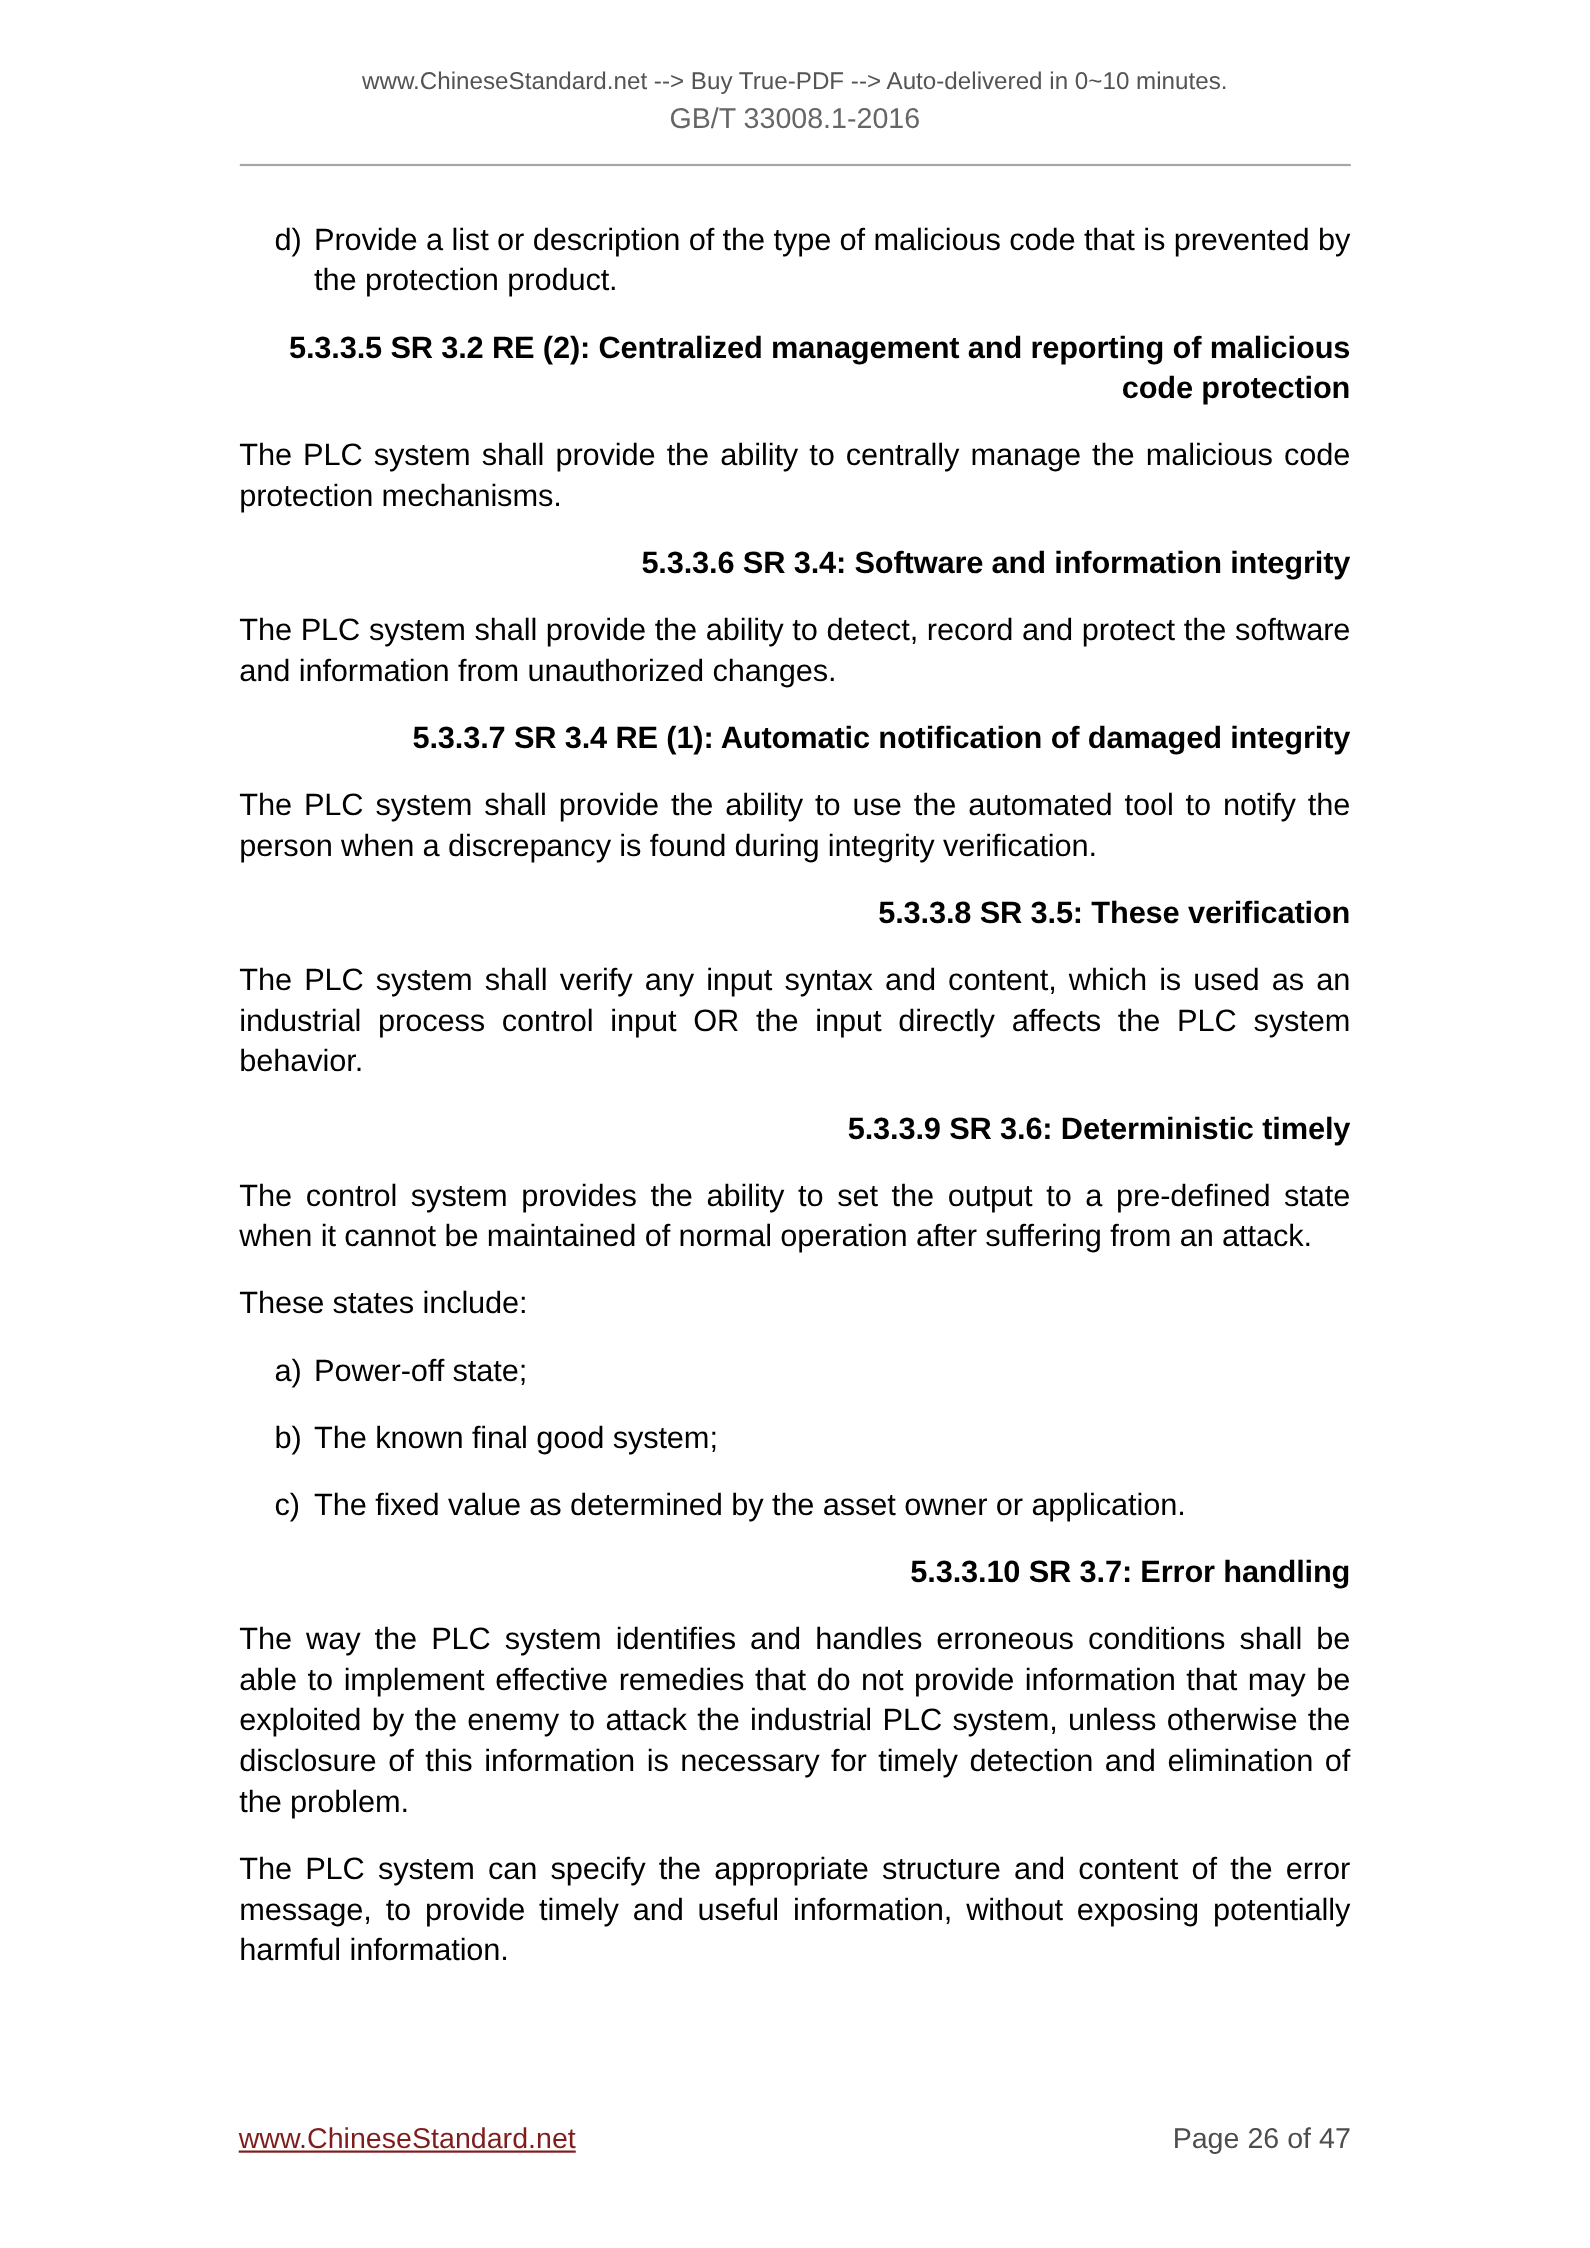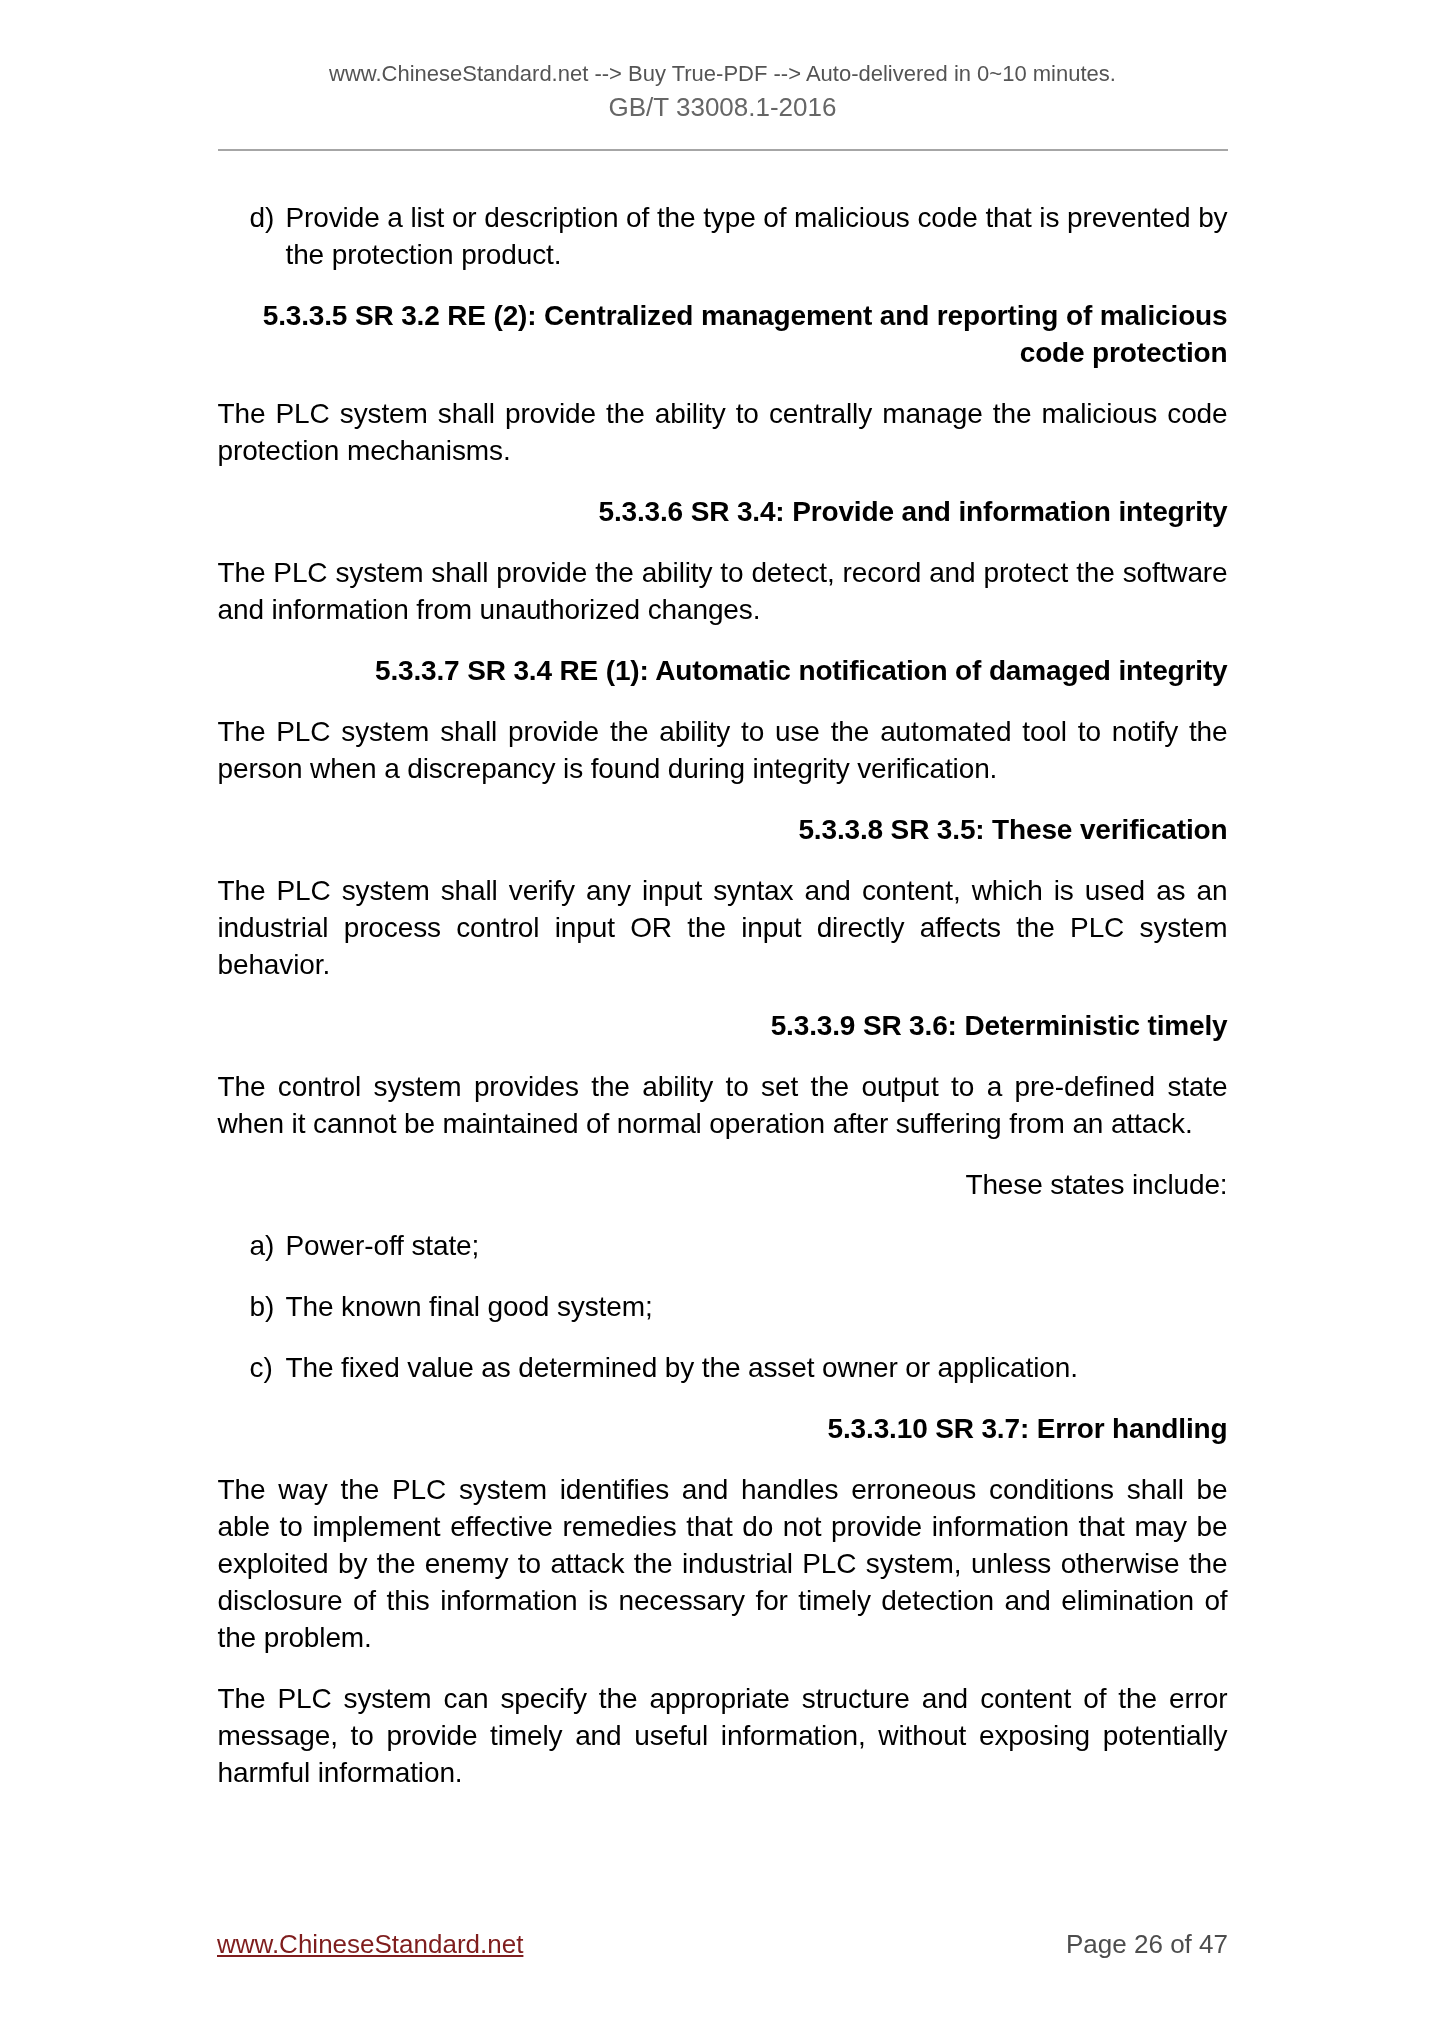--- a/index.html
+++ b/index.html
@@ -55,21 +55,21 @@
     font-size: 28px;
     line-height: 37px;
     font-weight: bold;
     letter-spacing: -0.15px;
     text-align: right;
   }
   .content p {
     text-align: justify;
   }
   .content p.plain {
-    text-align: right;
+    text-align: left;
   }
   .list-item {
     position: relative;
     padding-left: 68px;
     text-align: justify;
   }
   .list-item .marker {
     position: absolute;
     left: 32px;
     top: 0;
@@ -112,21 +112,21 @@
   <main class="content">
 
     <div class="list-item">
       <span class="marker">d)</span>
       <span>Provide a list or description of the type of malicious code that is prevented by the protection product.</span>
     </div>
 
     <h2>5.3.3.5 SR 3.2 RE (2): Centralized management and reporting of malicious code protection</h2>
     <p>The PLC system shall provide the ability to centrally manage the malicious code protection mechanisms.</p>
 
-    <h2>5.3.3.6 SR 3.4: Provide and information integrity</h2>
+    <h2>5.3.3.6 SR 3.4: Software and information integrity</h2>
     <p>The PLC system shall provide the ability to detect, record and protect the software and information from unauthorized changes.</p>
 
     <h2>5.3.3.7 SR 3.4 RE (1): Automatic notification of damaged integrity</h2>
     <p>The PLC system shall provide the ability to use the automated tool to notify the person when a discrepancy is found during integrity verification.</p>
 
     <h2>5.3.3.8 SR 3.5: These verification</h2>
     <p>The PLC system shall verify any input syntax and content, which is used as an industrial process control input OR the input directly affects the PLC system behavior.</p>
 
     <h2>5.3.3.9 SR 3.6: Deterministic timely</h2>
     <p>The control system provides the ability to set the output to a pre-defined state when it cannot be maintained of normal operation after suffering from an attack.</p>

